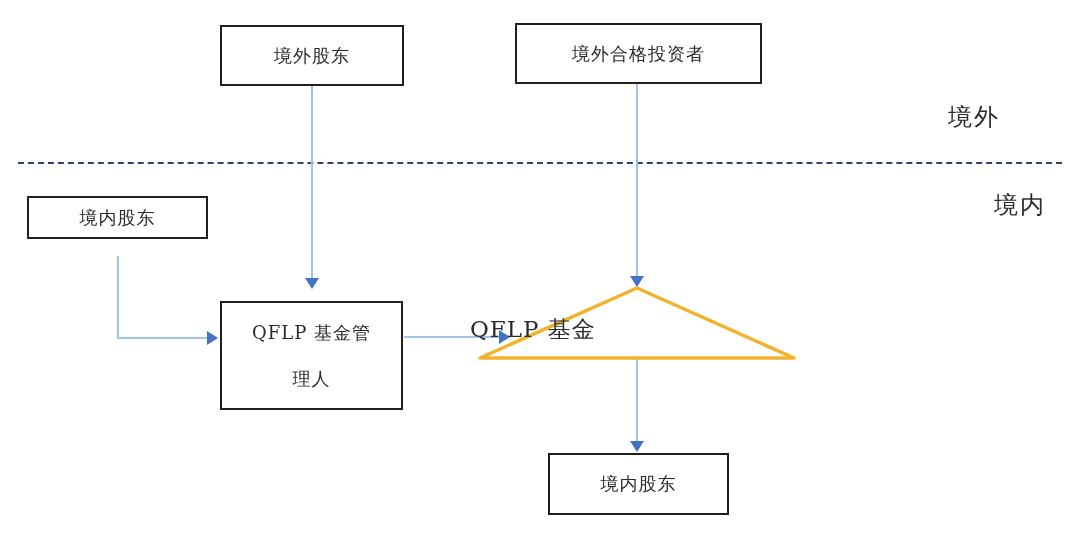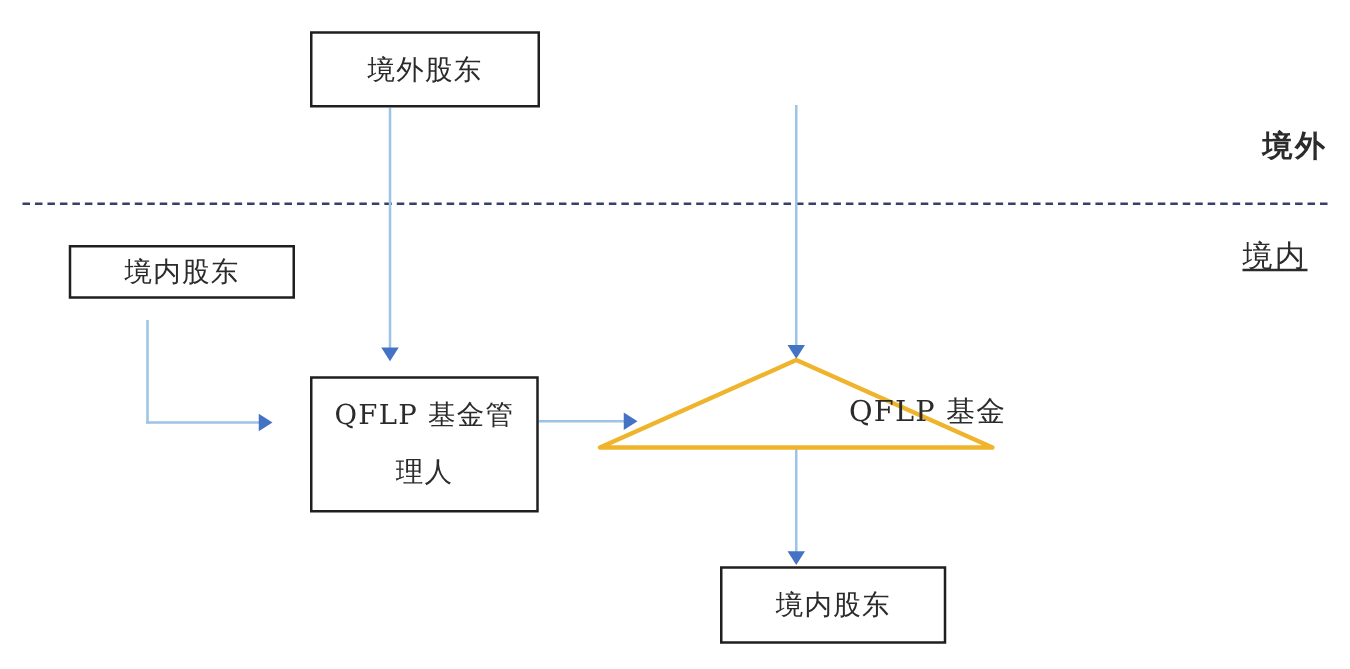--- a/index.html
+++ b/index.html
@@ -17,25 +17,24 @@
     background:#ffffff;
     font-family:"DejaVu Serif","Liberation Serif",serif;
     color:var(--text);
     overflow:hidden;
   }
   .node{
     position:absolute;
     border:2.5px solid var(--box-border);
     background:#ffffff;
     display:flex;align-items:center;justify-content:center;
-    font-size:22px;
+    font-size:18px;
     letter-spacing:1px;
     text-align:right;
     box-sizing:border-box;
-    margin-left:28px;
   }
   .node.two-line{flex-direction:column;line-height:46px;}
   .region-label{
     position:absolute;
     font-size:24px;
     letter-spacing:2px;
     color:var(--text);
   }
   .boundary-line{
     position:absolute;
@@ -60,52 +59,53 @@
   .fund-triangle-svg{position:absolute;left:470px;top:281px;}
   .fund-triangle-svg polygon{
     fill:#ffffff;
     stroke:var(--triangle);
     stroke-width:3.5;
     stroke-linejoin:round;
   }
   .fund-label{
     position:absolute;
     left:470px;top:314px;width:335px;
-    text-align:right;
+    text-align:left;
     font-size:23px;
     letter-spacing:1px;
   }
 </style>
 </head>
 <body>
 
 <div class="canvas">
 
   <div class="boundary-line"></div>
-  <div class="region-label" style="left:1010px;top:101px;font-weight:bold;">境外</div>
-  <div class="region-label" style="left:994px;top:189px;text-decoration:underline;">境内</div>
+  <div class="region-label" style="left:948px;top:101px;">境外</div>
+  <div class="region-label" style="left:994px;top:189px;">境内</div>
 
   <div class="conn v" style="left:311px;top:86px;height:193px;"></div>
   <div class="arrow-down" style="left:305px;top:278px;"></div>
 
   <div class="conn v" style="left:636px;top:84px;height:192px;"></div>
   <div class="arrow-down" style="left:630px;top:276px;"></div>
 
   <div class="conn v" style="left:117px;top:256px;height:83px;"></div>
   <div class="conn h" style="left:117px;top:337px;width:92px;"></div>
   <div class="arrow-right" style="left:207px;top:331px;"></div>
 
   <div class="conn h" style="left:404px;top:336px;width:96px;"></div>
   <div class="arrow-right" style="left:499px;top:330px;"></div>
 
   <div class="conn v" style="left:636px;top:359px;height:83px;"></div>
   <div class="arrow-down" style="left:630px;top:441px;"></div>
 
   <div class="node" style="left:220px;top:25px;width:184px;height:61px;">境外股东</div>
 
+  <div class="node" style="left:515px;top:23px;width:247px;height:61px;">境外合格投资者</div>
 
   <div class="node" style="left:27px;top:196px;width:181px;height:43px;">境内股东</div>
 
   <div class="node two-line" style="left:220px;top:301px;width:183px;height:109px;">
     <span>QFLP 基金管</span>
     <span>理人</span>
   </div>
 
   <svg class="fund-triangle-svg" width="335" height="84" viewBox="0 0 335 84">
     <polygon points="167,7 10,77 324,77"></polygon>

